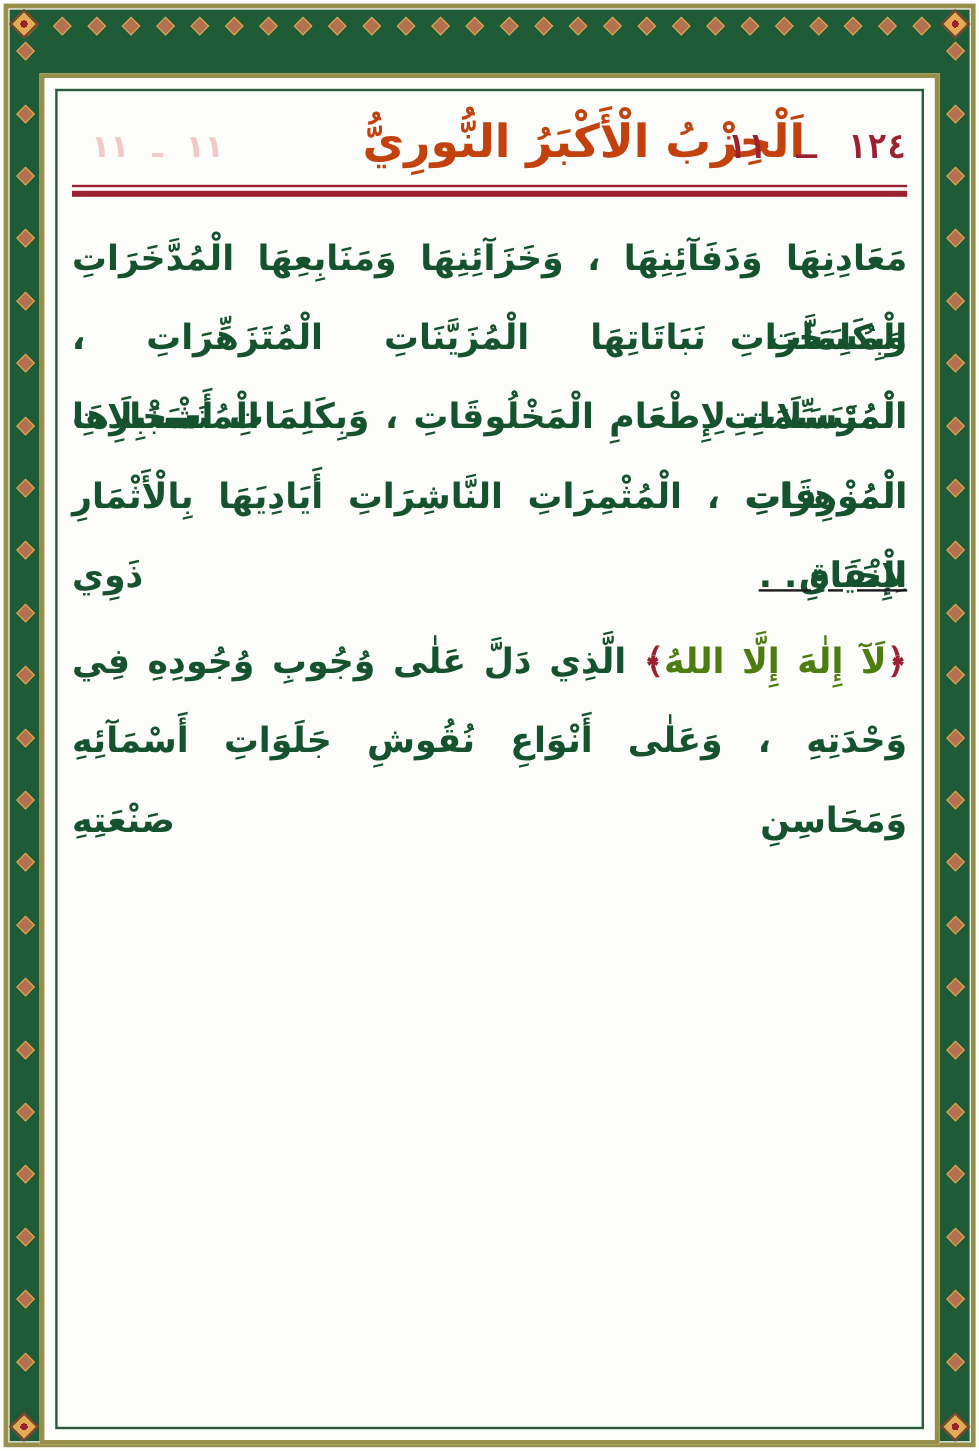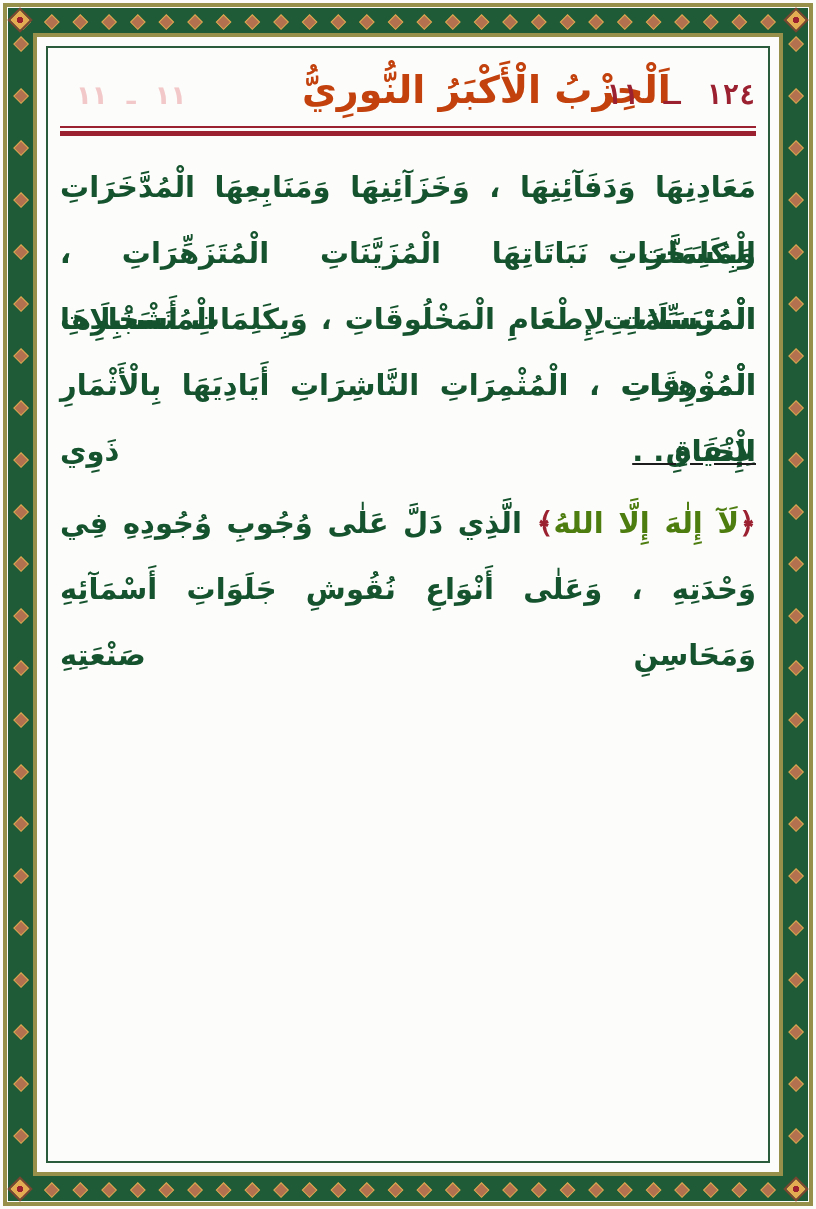--- a/index.html
+++ b/index.html
@@ -47,21 +47,21 @@
   }
   .corner.tl{top:3px;left:3px;}
   .corner.tr{top:3px;right:3px;}
   .corner.bl{bottom:3px;left:3px;}
   .corner.br{bottom:3px;right:3px;}
   .f3{
     box-sizing:border-box;width:100%;height:100%;
     border:4px solid #96904A;
     background:#FCFCFA;
     padding:9px;
-    position:relative;z-index:2;
+    position:relative;z-index:2;margin-top:28px;
   }
   .f4{
     box-sizing:border-box;width:100%;height:100%;
     border:2px solid #2A5C3C;
   }
   
   .content{
     position:relative;height:100%;
     box-sizing:border-box;
     padding:0 12px;

